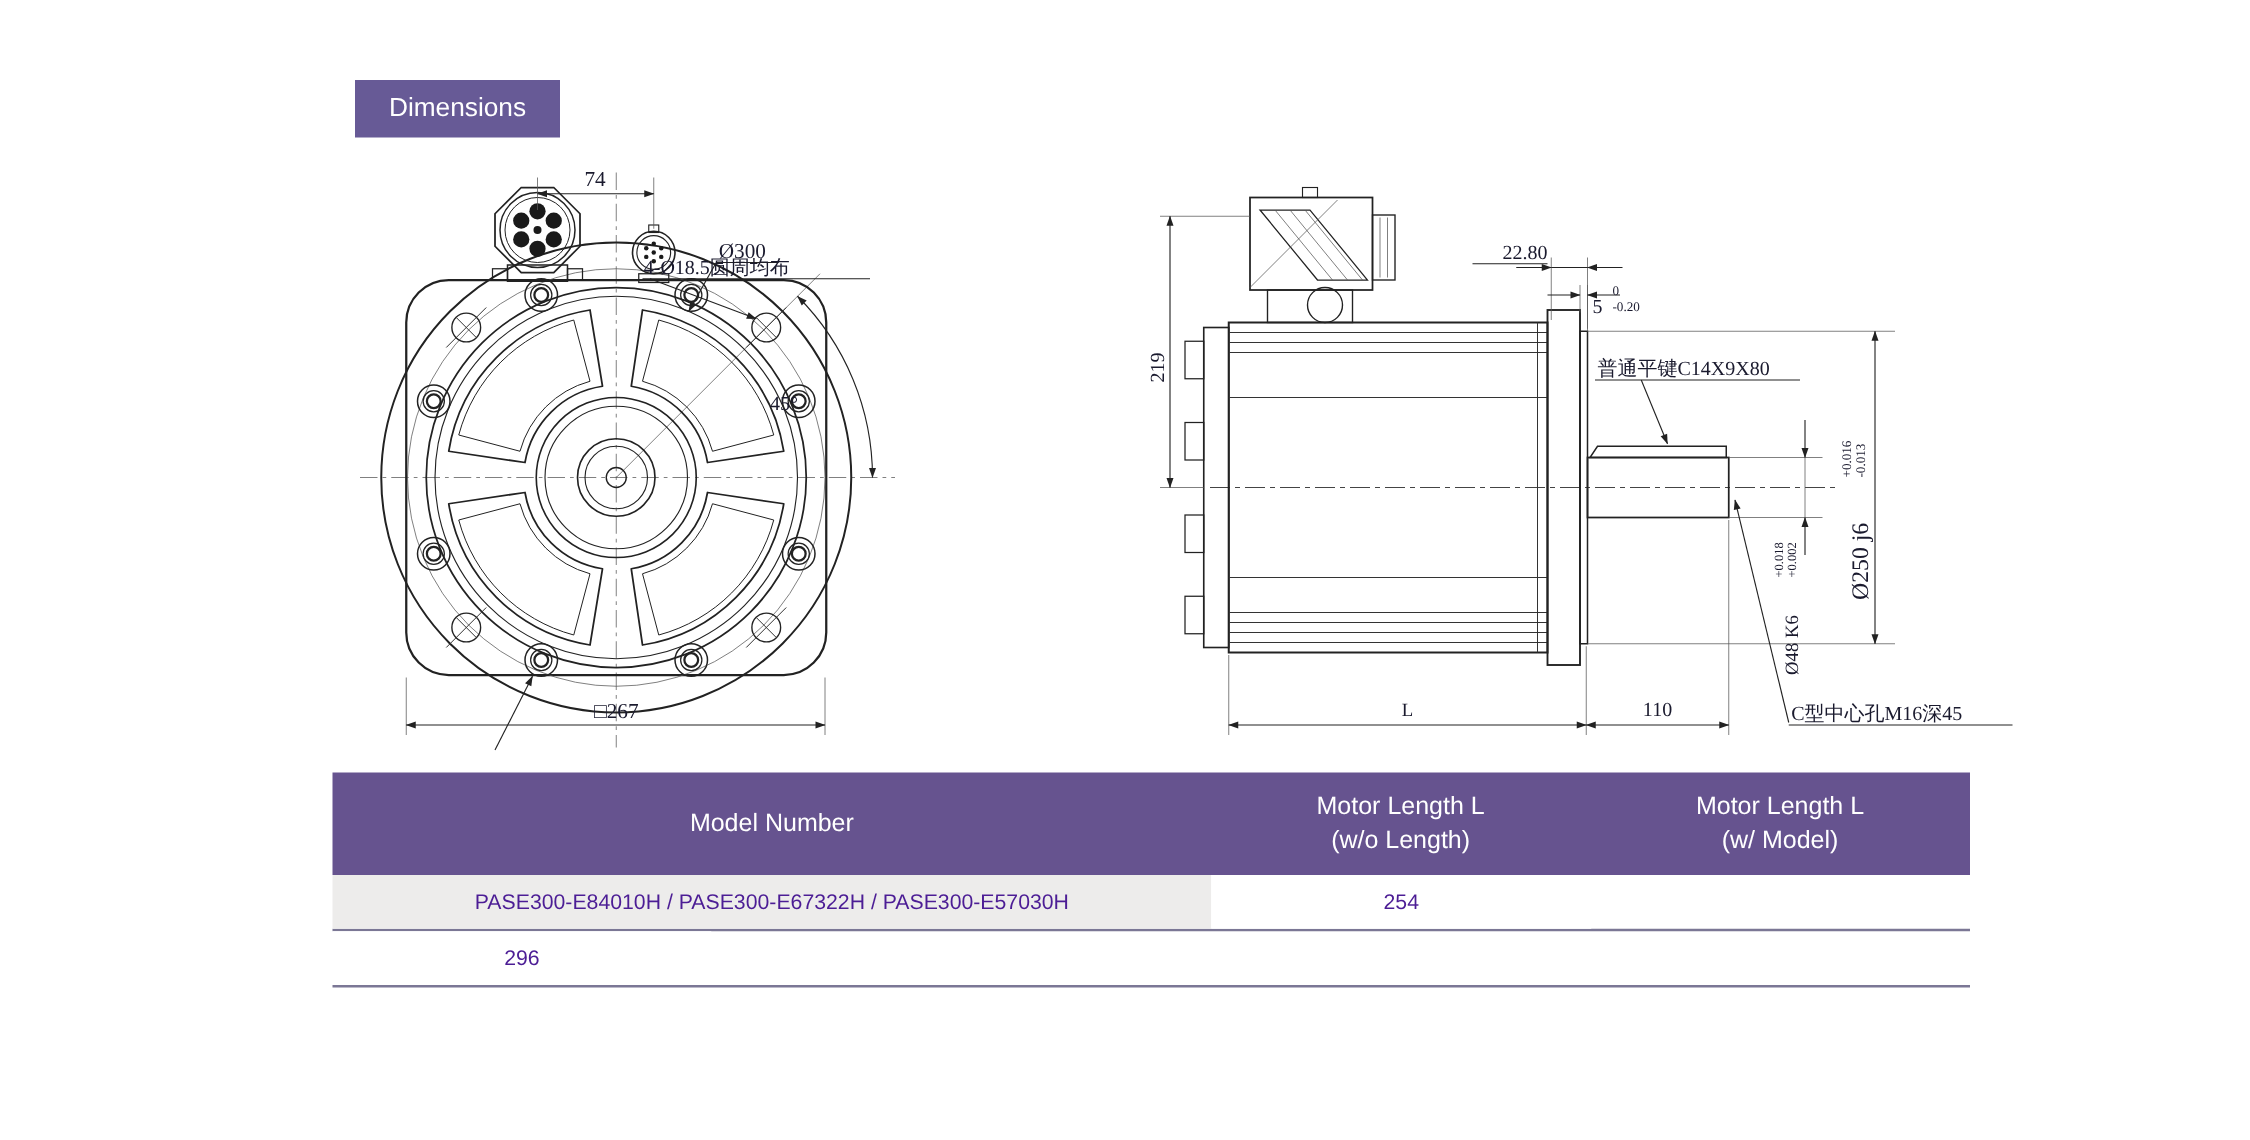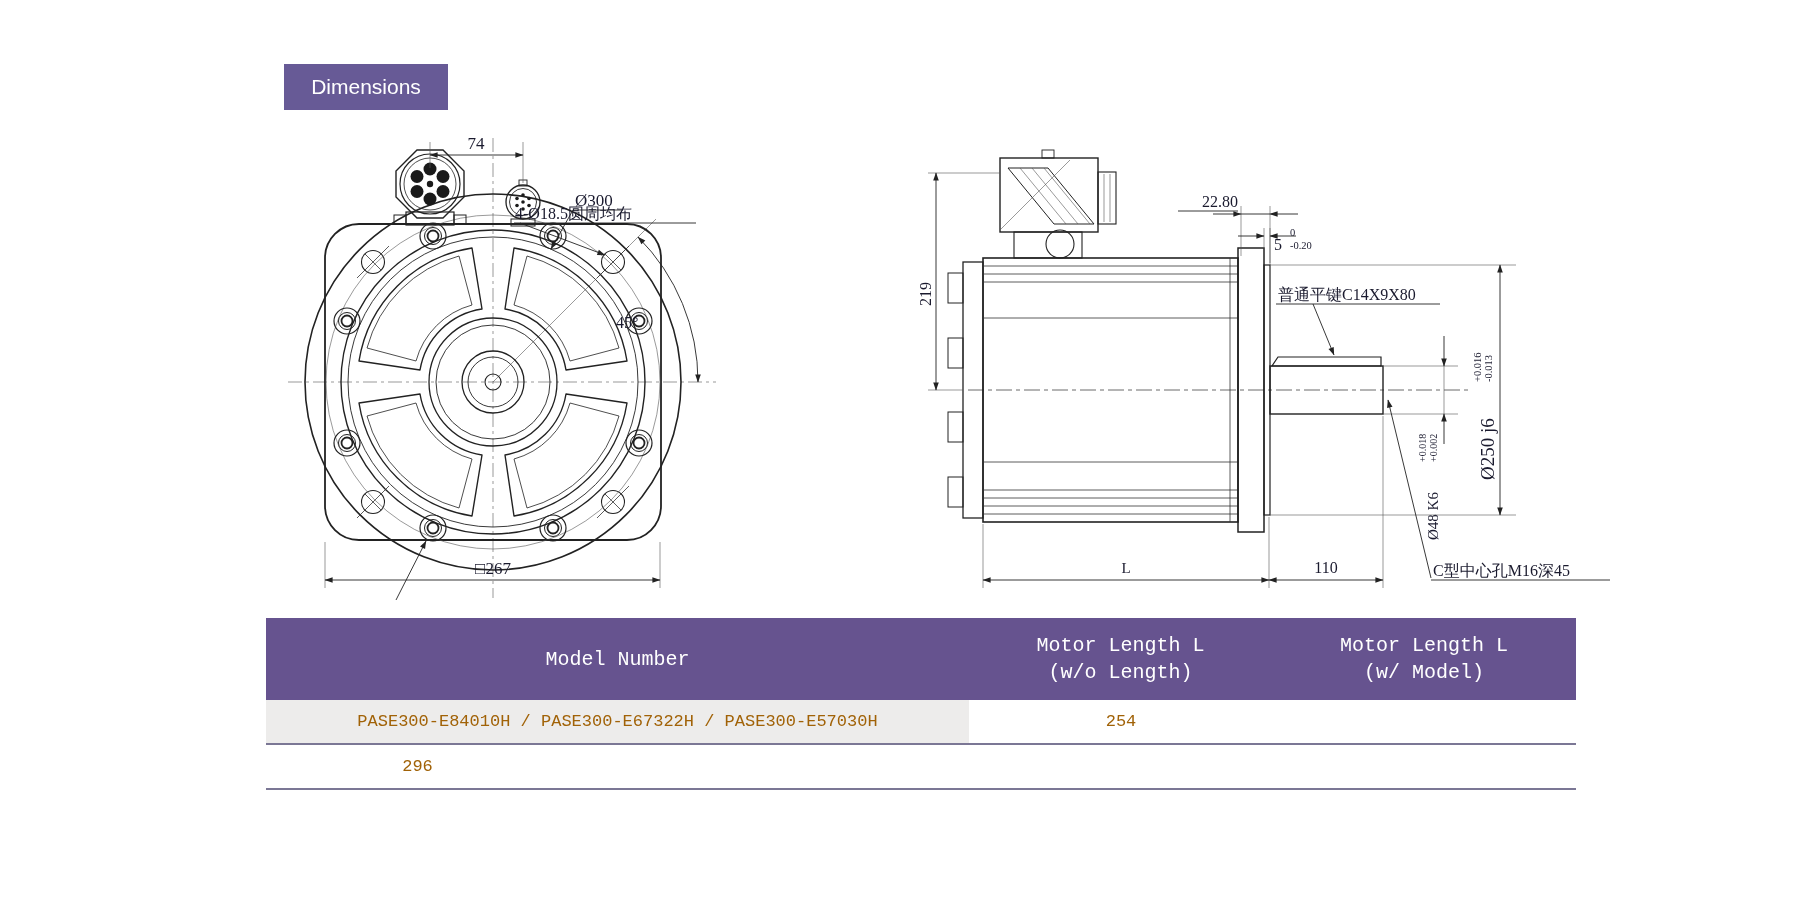--- a/index.html
+++ b/index.html
@@ -9,25 +9,25 @@
   .badge{position:absolute;left:266px;top:64px;width:164px;height:46px;background:#675a96;
          display:flex;align-items:center;justify-content:center;color:#fff;font-size:21px;margin-left:18px;}
   
   .fview{position:absolute;left:268px;top:128px;width:480px;height:480px;}
   .sview{position:absolute;left:848px;top:128px;width:770px;height:500px;}
   svg text{font-family:"Liberation Serif",serif;fill:#1a1a2e;}
   .ln{stroke:#222;fill:none;}
   .thin{stroke:#555;stroke-width:0.6;fill:none;}
   .dim{stroke:#222;stroke-width:0.9;fill:none;}
   
-  .tbl{position:absolute;left:266px;top:618px;width:1310px;font-family:Liberation Mono, monospace;}
+  .tbl{position:absolute;left:266px;top:618px;width:1310px;}
   .thead{display:flex;background:#66538f;color:#fff;height:82px;}
   .th{display:flex;flex-direction:column;align-items:center;justify-content:center;font-size:20px;line-height:1.35;}
   .c1{width:703px;} .c2{width:303px;} .c3{width:304px;}
-  .trow{display:flex;height:43px;font-size:17px;color:#a16207;border-bottom:2px solid #7b7795;}
+  .trow{display:flex;height:43px;font-size:17px;color:#4c1d95;border-bottom:2px solid #7b7795;}
   .trow .td{display:flex;align-items:center;justify-content:center;}
   .trow .c1{background:#edeceb;}
   .trow .c2,.trow .c3{background:#ffffff;}
 </style>
 </head>
 <body>
 
 <div id="stage">
 
   <div class="badge">Dimensions</div>

